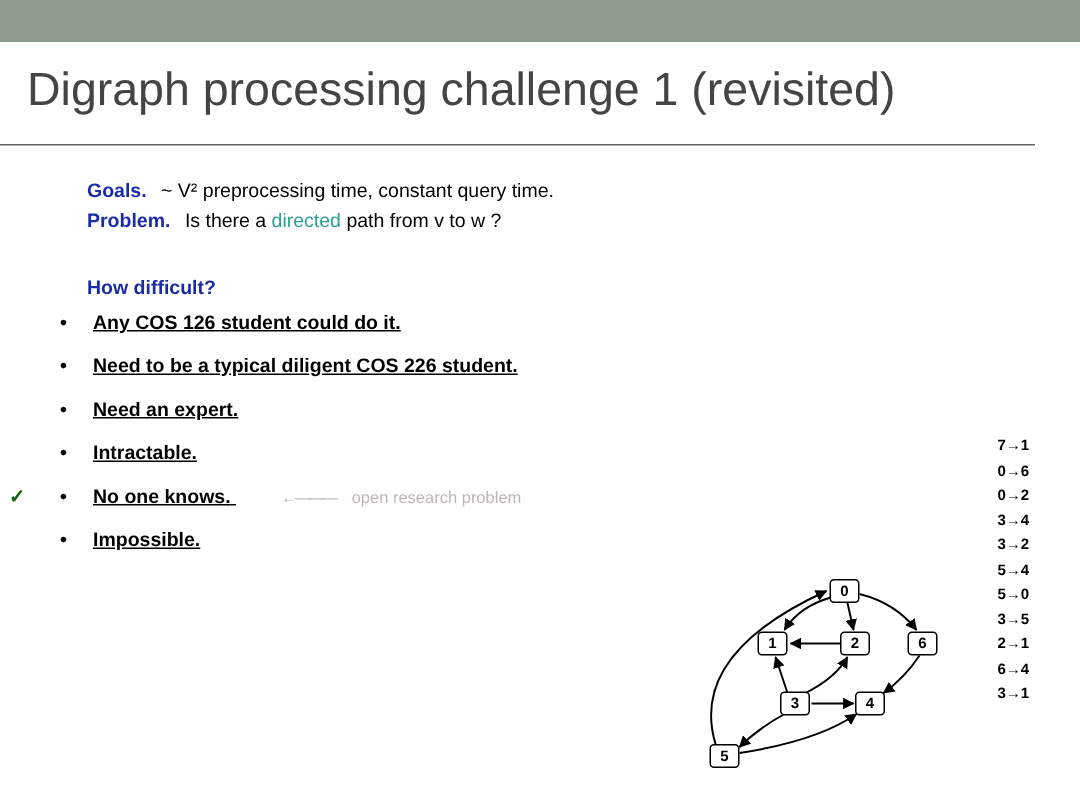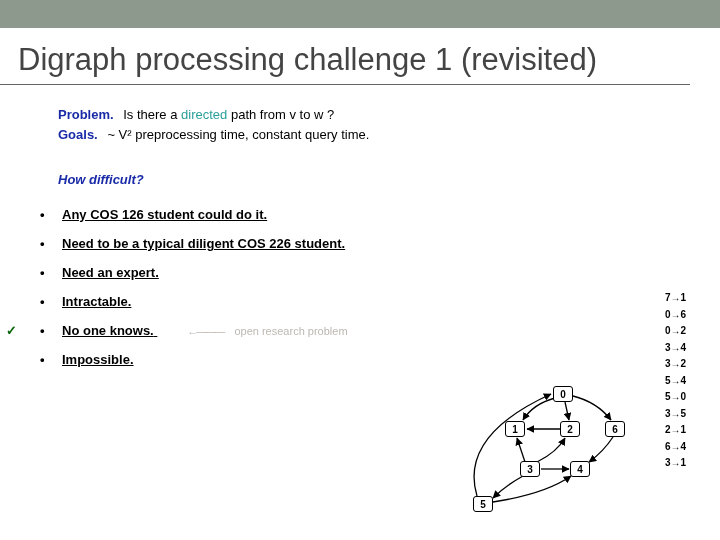--- a/index.html
+++ b/index.html
@@ -10,37 +10,37 @@
     position: relative;
     overflow: hidden;
   }
   .topbar {
     width: 100%; height: 28px;
     background: #8c998c;
   }
   .title {
     font-size: 31px;
     color: #444;
-    padding: 14px 0 6px 18px;
+    padding: 14px 0 18px 18px;
     border-bottom: 1.5px solid #666;
     margin-right: 30px;
     font-weight: normal;
     font-family: Arial, Helvetica, sans-serif;
   }
   .content {
     position: relative;
     padding: 22px 12px 0 58px;
     font-family: 'Trebuchet MS','Comic Sans MS',cursive,sans-serif;
     font-size: 13px;
     color: #000;
   }
   .row { margin-bottom: 5px; }
   .problem-label, .goals-label { color: #1a2ba8; font-weight: bold; font-size: 13px; margin-right: 6px;}
   .teal { color: #2aa09a; }
-  .how-diff { color: #1a2ba8; font-weight: bold; font-size: 13px; margin-top: 30px; margin-bottom: 20px; font-style: italic;}
+  .how-diff { color: #1a2ba8; font-weight: bold; font-size: 13px; margin-top: 30px; margin-bottom: 8px;}
   ul.options { list-style: none; padding: 0; margin: 0; text-decoration: underline;}
   ul.options li { position: relative; padding-left: 4px; margin-bottom: 14px; font-size: 13px; font-weight: bold;}
   ul.options li::before {
     content: "•";
     position: absolute; left: -18px; top: 0;
     font-size: 13px; color: #000;
   }
   .checkmark {
     position: absolute;
     left: -52px; top: 0;
@@ -87,27 +87,27 @@
 </head>
 <body>
 
 <div class="topbar"></div>
 
 <h1 class="title">Digraph processing challenge 1 (revisited)</h1>
 
 <div class="content">
 
   <div class="row">
-    <span class="problem-label">Problem.</span>
-    <span>Is there a </span><span class="teal">directed</span><span> path from v to w ?</span>
+    <span class="goals-label">Goals.</span>
+    <span>~ V² preprocessing time, constant query time.</span>
   </div>
 
   <div class="row">
-    <span class="goals-label">Goals.</span>
-    <span>~ V² preprocessing time, constant query time.</span>
+    <span class="problem-label">Problem.</span>
+    <span>Is there a </span><span class="teal">directed</span><span> path from v to w ?</span>
   </div>
 
   <div class="how-diff">How difficult?</div>
 
   <ul class="options">
     <li>
       <span>Any COS 126 student could do it.</span>
     </li>
     <li>
       <span>Need to be a typical diligent COS 226 student.</span>

